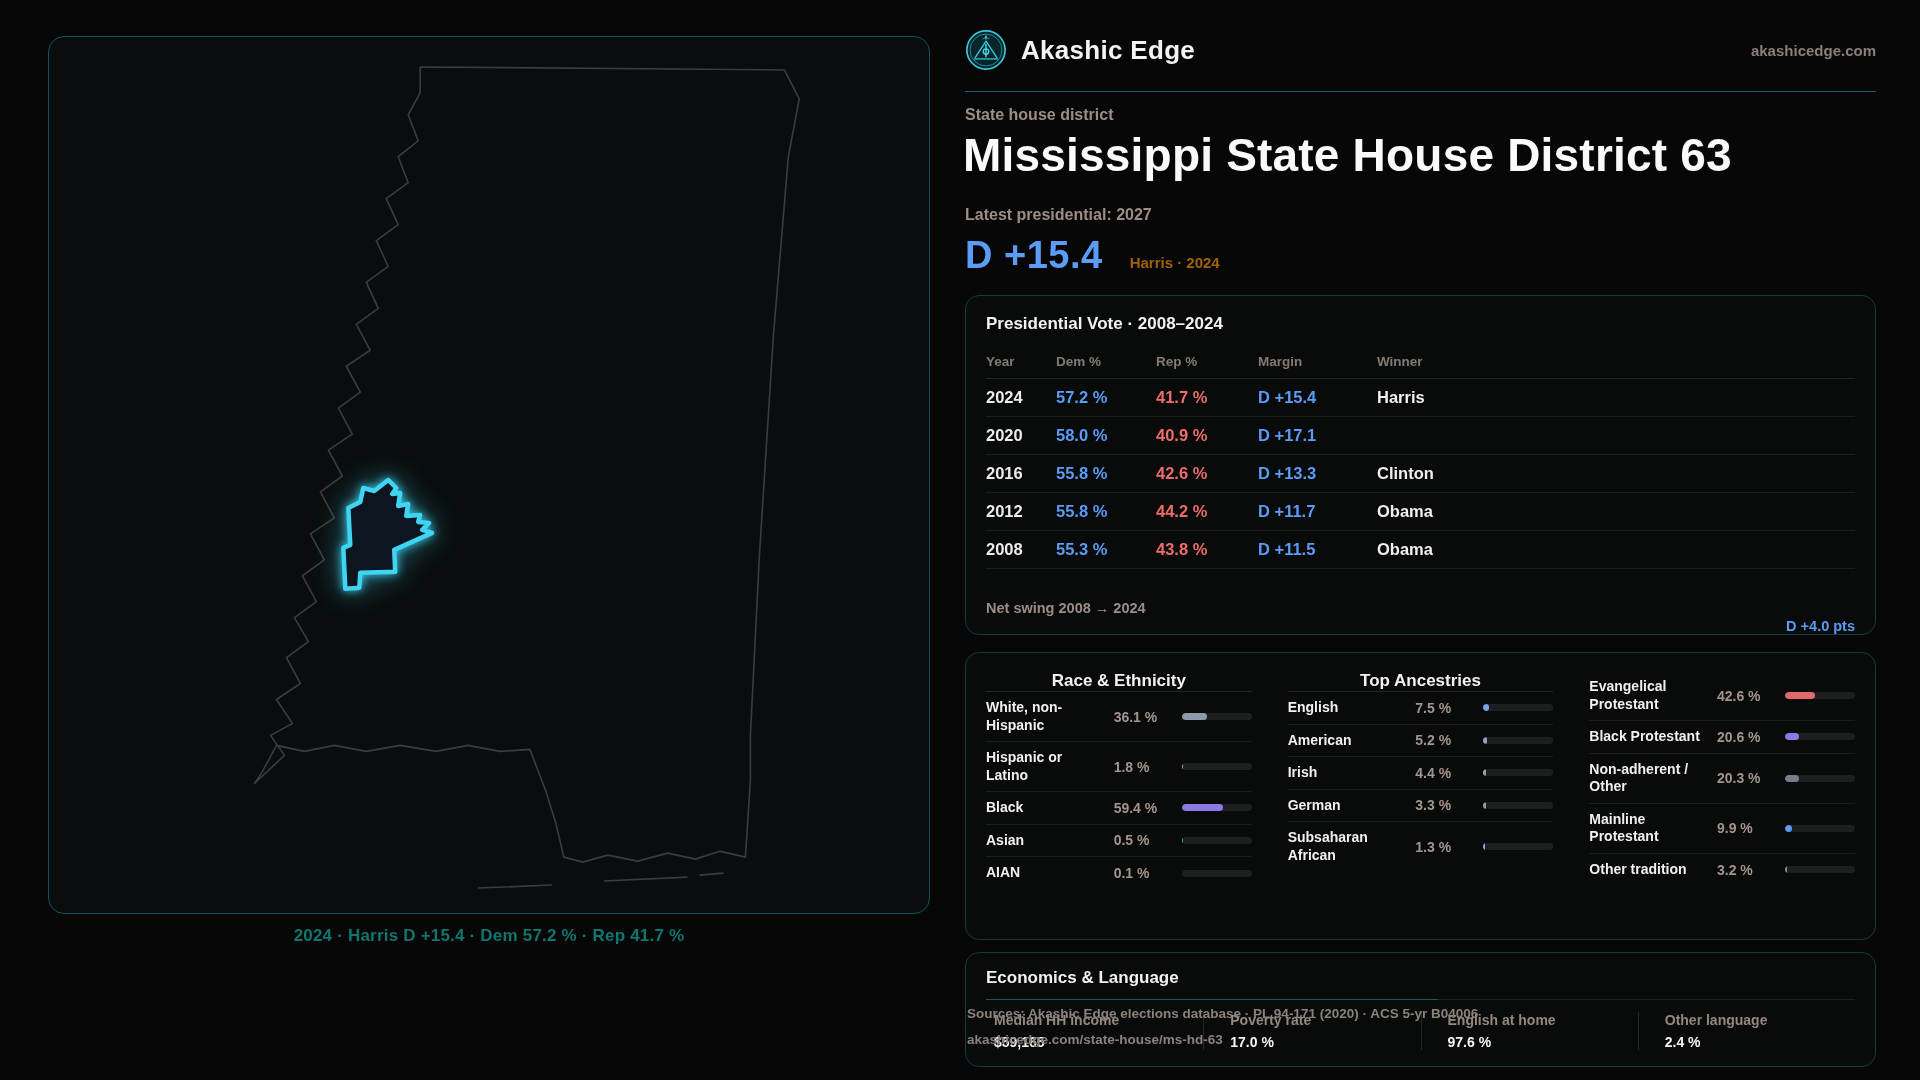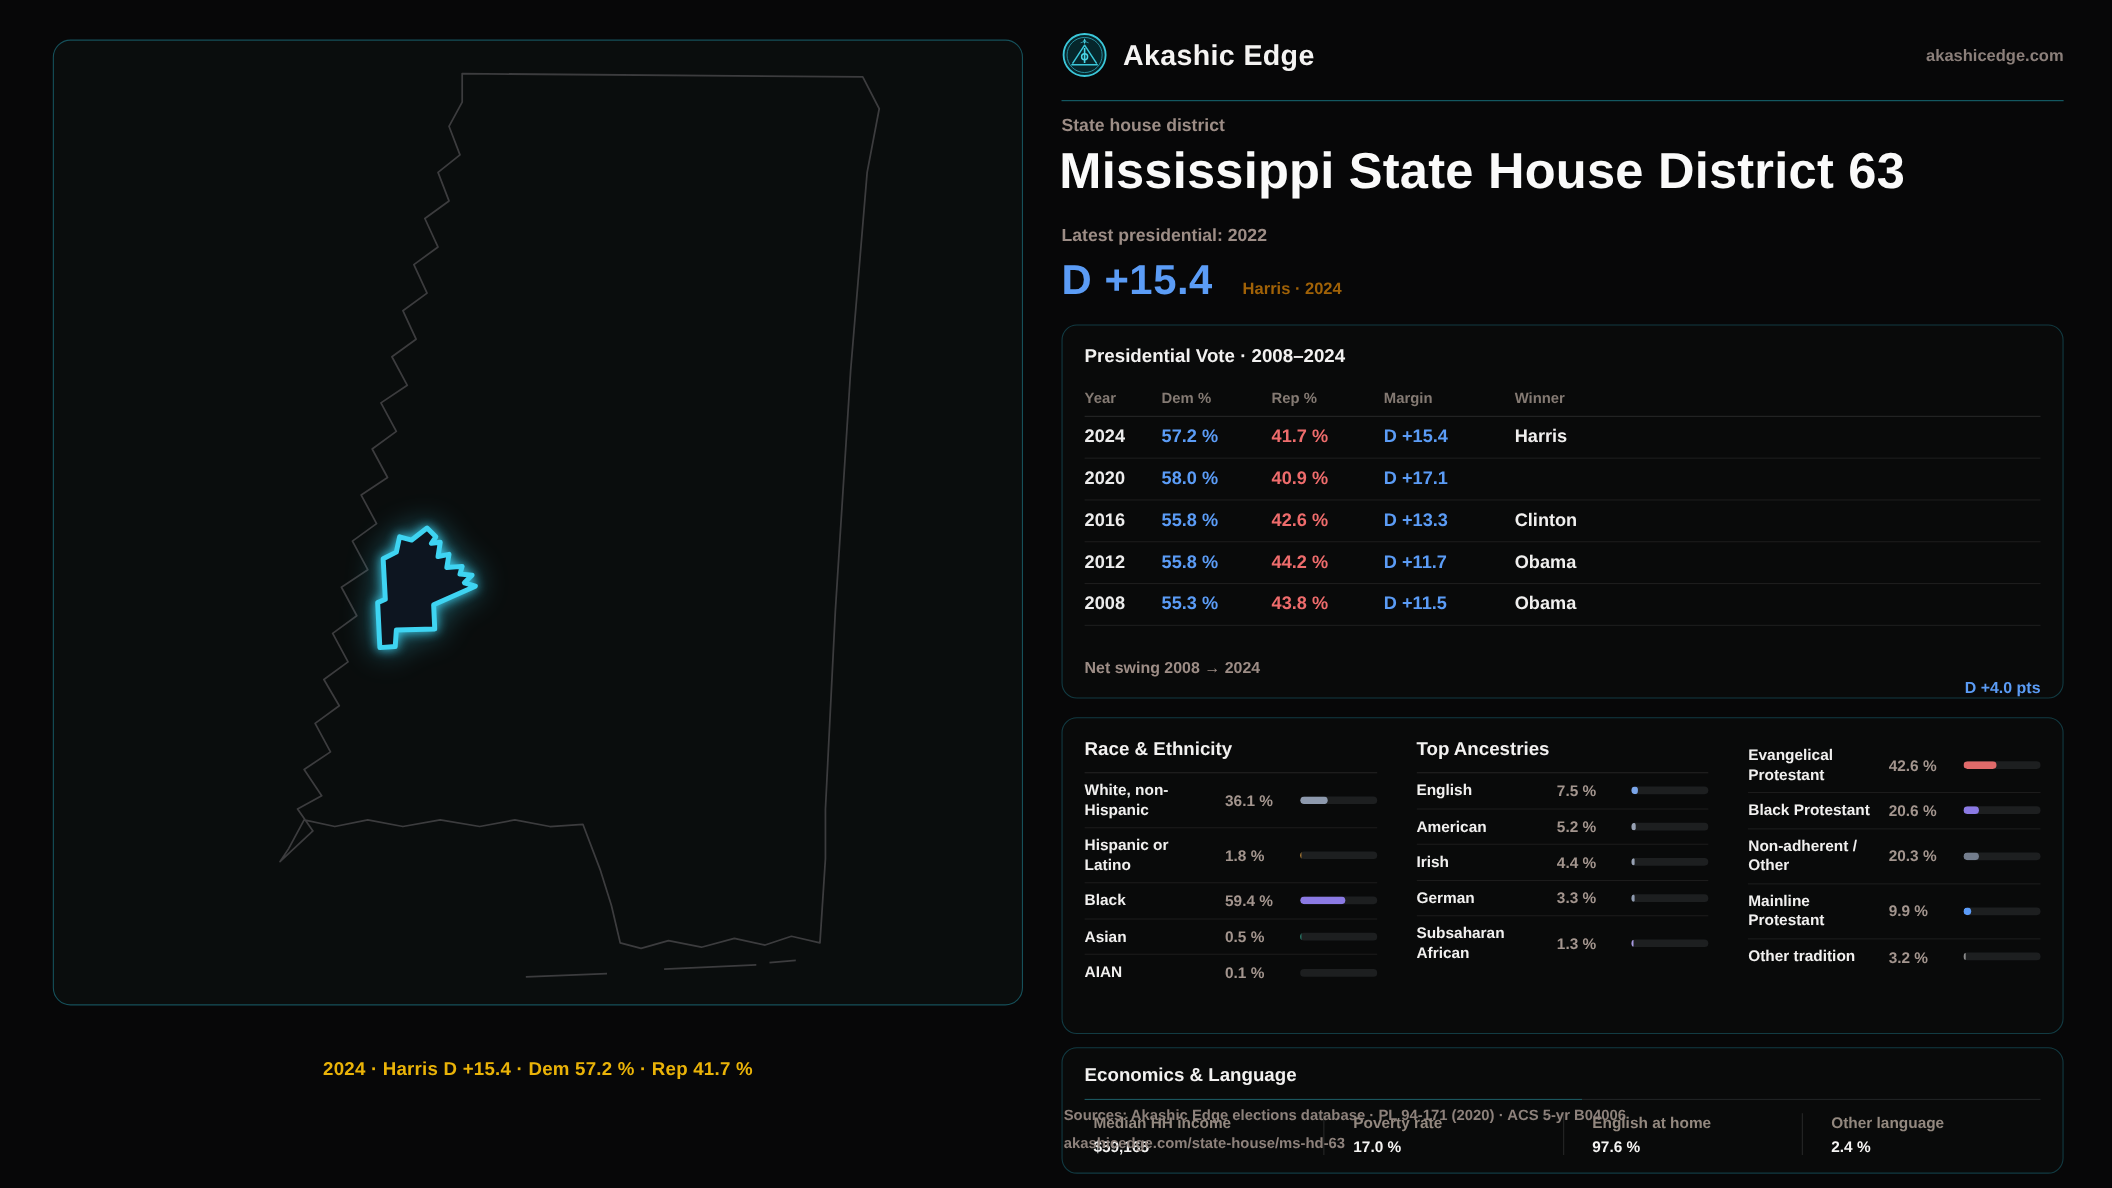--- a/index.html
+++ b/index.html
@@ -5,21 +5,21 @@
   * { margin:0; padding:0; box-sizing:border-box; }
   html,body { background:#070708; }
   body { font-family:"Liberation Sans","DejaVu Sans",sans-serif; color:#eee; }
   #stage { position:relative; width:1920px; height:1080px; background:#070708; overflow:hidden; }
 
   
   .map-card { position:absolute; left:48px; top:36px; width:882px; height:878px;
     background:#0a0d0d; border:1px solid #16505a; border-radius:16px; overflow:hidden; }
   .map-card svg { display:block; width:100%; height:100%; }
   .map-caption { position:absolute; left:48px; top:926px; width:882px; text-align:center;
-    color:#eab308; font-size:17px; font-weight:700; letter-spacing:.2px;margin-top:36px; }
+    color:#0f766e; font-size:17px; font-weight:700; letter-spacing:.2px; }
   .hdr { position:absolute; left:965px; top:28px; width:911px; height:44px;
     display:flex; align-items:center; }
   .logo { width:42px; height:42px; flex:0 0 auto; }
   .brand-name { margin-left:14px; font-size:26px; font-weight:700; color:#f4f3f2; letter-spacing:.3px; }
   .brand-domain { margin-left:auto; font-size:15px; font-weight:700; color:#8b7f7a; text-decoration:none; }
   .hdr-divider { position:absolute; left:965px; top:91px; width:911px; height:1px; background:#16616b; }
 
   .eyebrow { position:absolute; left:965px; top:106px; font-size:16px; font-weight:700; color:#9d8d86; }
   .page-title { position:absolute; left:963px; top:128px; width:911px; font-size:46px; font-weight:800;
     color:#fafafa; letter-spacing:.2px; }
@@ -42,21 +42,21 @@
   .tbl-row .c-dem, .tbl-row .c-margin { color:#5b9cf6; }
   .tbl-row .c-rep { color:#ee6c6c; }
   .tbl-row .c-winner { color:#f0efee; }
   .tbl-foot { display:flex; justify-content:space-between; align-items:center; padding:13px 0; }
   .tbl-foot .lbl { color:#9d8d86; font-size:14.5px; font-weight:700; }
   .tbl-foot .val { color:#5b9cf6; font-size:14.5px; font-weight:700;margin-top:36px; }
 
   
   #demo-card { top:652px; height:288px; padding:18px 20px; }
   .demo-grid { display:grid; grid-template-columns:1fr 1fr 1fr; column-gap:36px; }
-  .demo-col .card-title { padding-bottom:11px; border-bottom:1px solid #242424; }
+  .demo-col .card-title { border-bottom:1px solid #242424;text-align:center; }
   .demo-row { display:grid; grid-template-columns:1fr 58px 70px; column-gap:10px; align-items:center;
     padding:7px 0; border-bottom:1px solid #1c1c1c; min-height:32px; }
   .demo-row:last-child { border-bottom:none; }
   .demo-row .lbl { color:#f1f0ef; font-size:14px; font-weight:700; line-height:1.25; }
   .demo-row .val { color:#a3958e; font-size:14px; font-weight:700; white-space:nowrap; }
   .bar-track { width:70px; height:7px; background:#1d1f20; border-radius:4px; overflow:hidden; }
   .bar-fill { display:block; height:100%; border-radius:4px; }
 
   
   #econ-card { top:952px; height:115px; padding:15px 20px; }
@@ -113,21 +113,21 @@
       <path d="M 20 5.5 L 21.2 8 L 20 10.5 L 18.8 8 Z" fill="#49d6e6"></path>
       <path d="M 16.5 9.5 L 20 8.2 L 23.5 9.5" fill="none" stroke="#2a97a8" stroke-width="0.8"></path>
     </svg>
     <div class="brand-name">Akashic Edge</div>
     <a class="brand-domain" href="#">akashicedge.com</a>
   </div>
   <div class="hdr-divider"></div>
 
   <div class="eyebrow">State house district</div>
   <h1 class="page-title">Mississippi State House District 63</h1>
-  <div class="latest">Latest presidential: 2022</div>
+  <div class="latest">Latest presidential: 2027</div>
   <div class="headline">
     <span class="headline-margin">D +15.4</span>
     <span class="headline-ctx">Harris · 2024</span>
   </div>
 
   <div class="card" id="pres-card">
     <div class="card-title">Presidential Vote · 2008–2024</div>
     <div class="tbl-head">
       <div>Year</div>
       <div>Dem %</div>

